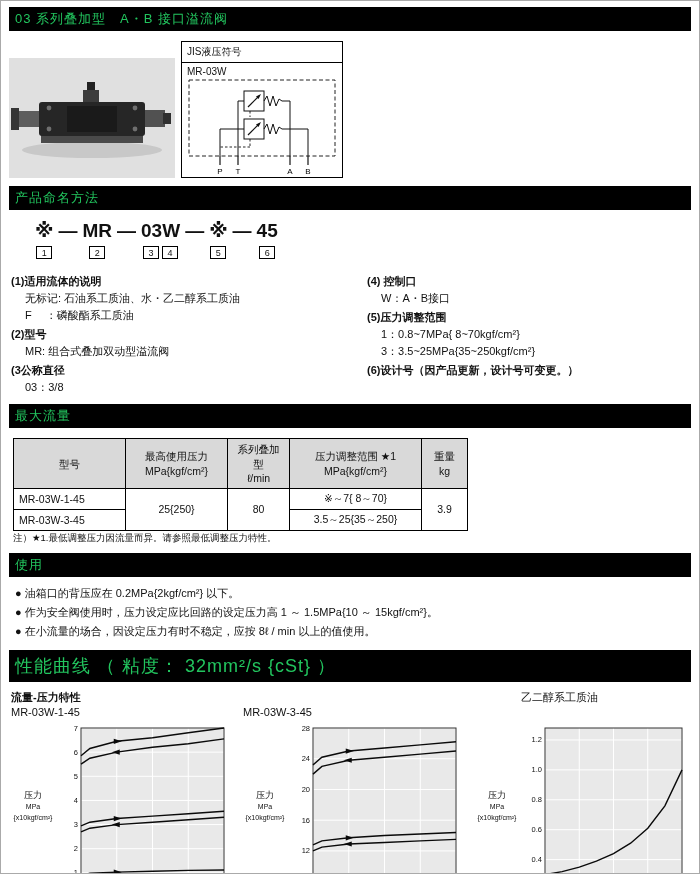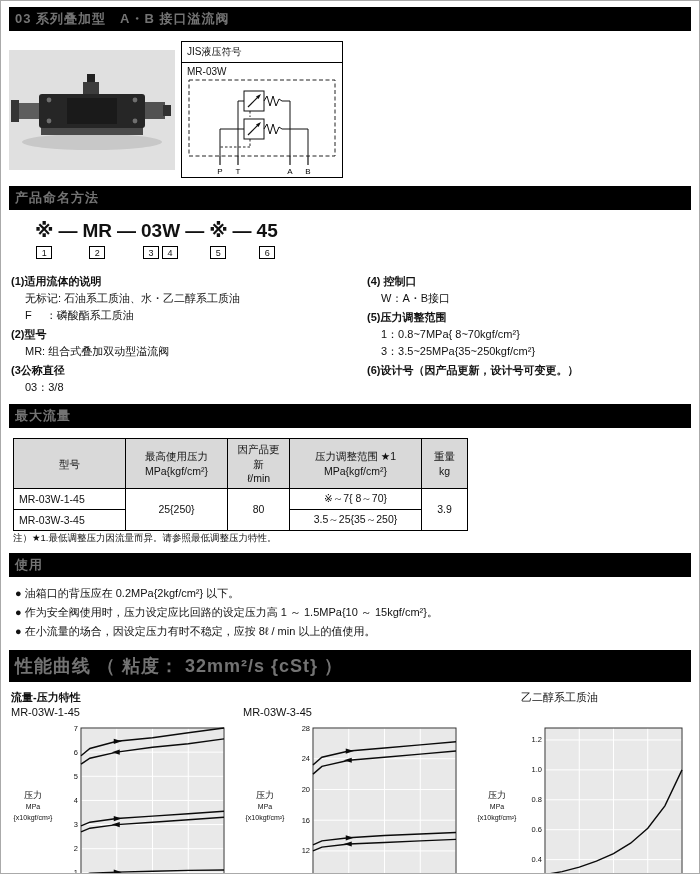--- a/index.html
+++ b/index.html
@@ -1,24 +1,24 @@
 <!DOCTYPE html>
 <html><head>
 <meta charset="utf-8">
 <style>
   *{margin:0;padding:0;box-sizing:border-box}
   html,body{background:#fff}
   body{width:700px;height:874px;font-family:"Liberation Sans","DejaVu Sans",sans-serif;color:#111}
   .page{width:700px;height:874px;border:1px solid #aaa;background:#fff;padding:6px 8px;overflow:hidden}
-  .bar{background:#000;color:#737373;font-weight:bold;font-size:13px;padding:3px 6px;margin-top:8px;letter-spacing:1px}
+  .bar{background:#000;color:#22c55e;font-weight:normal;font-size:13px;padding:3px 6px;margin-top:8px;letter-spacing:1px}
   .bar.first{margin-top:0}
   .bar.big{font-size:18px;padding:4px 6px}
 
   
-  .top-row{display:flex;gap:6px;margin-top:10px;align-items:center}
+  .top-row{display:flex;gap:6px;margin-top:10px;align-items:flex-end}
   .photo{width:166px;height:120px;background:#e3e3e3;position:relative;flex:0 0 auto}
   .jis-box{width:162px;border:1px solid #000;background:#fff}
   .jis-head{border-bottom:1px solid #000;font-size:10px;padding:3px 5px}
   .jis-model{font-size:10px;padding:3px 5px 0 5px}
 
   
   .code-row{display:flex;align-items:flex-start;margin:10px 0 2px 26px}
   .code-txt{font-weight:bold;font-size:19px;line-height:22px}
   .code-dash{font-weight:bold;font-size:19px;line-height:22px;padding:0 5px}
   .code-seg{display:flex;flex-direction:column;align-items:center}
@@ -175,21 +175,21 @@
   </div>
 
   <div class="bar">最大流量</div>
 
   <table>
     <thead>
       <tr>
         <th style="width:112px">型号</th>
         <th style="width:102px">最高使用压力
 MPa{kgf/cm²}</th>
-        <th style="width:62px">因产品更新
+        <th style="width:62px">系列叠加型
 ℓ/min</th>
         <th style="width:132px">压力调整范围 ★1
 MPa{kgf/cm²}</th>
         <th style="width:46px">重量
 kg</th>
       </tr>
     </thead>
     <tbody>
       <tr>
         <td style="text-align:left">MR-03W-1-45</td>

